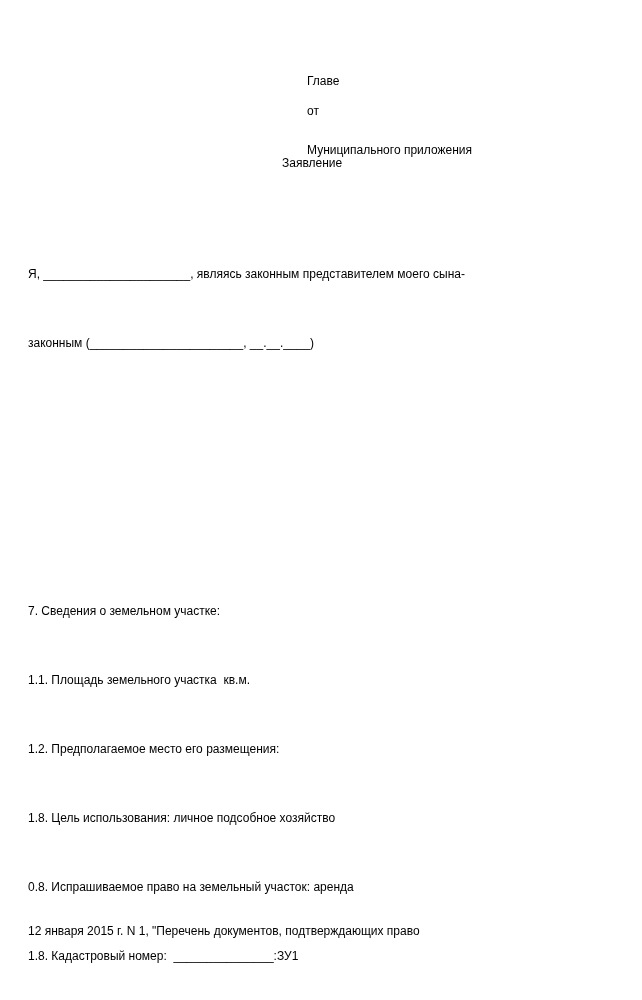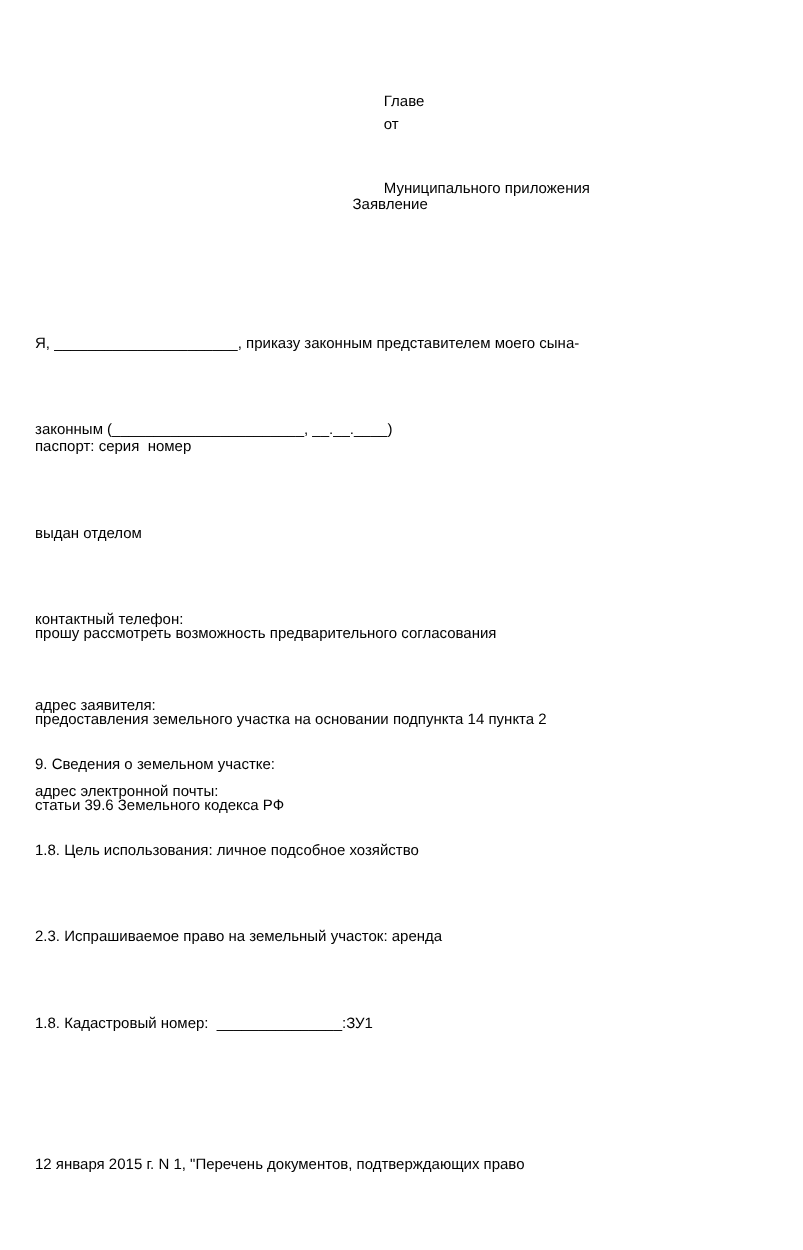--- a/index.html
+++ b/index.html
@@ -29,47 +29,37 @@
 </head>
 <body>
 
 <div class="page">
 
   <div class="block" style="left:307px; top:24px;">
     <div class="line">Главе</div>
     <div class="line">Муниципального приложения</div>
   </div>
 
-  <div class="block" style="left:307px; top:88px;">от</div>
+  <div class="block" style="left:307px; top:100px;">от</div>
 
   <div class="block" style="left:282px; top:152px;">Заявление</div>
 
   <div class="block" style="left:28px; top:217px;">
-    <div class="line">Я, ______________________, приказу законным представителем моего сына-</div>
+    <div class="line">Я, ______________________, являясь законным представителем моего сына-</div>
     <div class="line">законным (_______________________, __.__.____)</div>
   </div>
 
-  <div class="block" style="left:28px; top:300px;">
-    <div class="line">паспорт: серия  номер</div>
-    <div class="line">выдан отделом</div>
-    <div class="line">контактный телефон:</div>
-    <div class="line">адрес заявителя:</div>
-    <div class="line">адрес электронной почты:</div>
-  </div>
 
-  <div class="block" style="left:28px; top:449px;">
-    <div class="line">прошу рассмотреть возможность предварительного согласования</div>
-    <div class="line">предоставления земельного участка на основании подпункта 14 пункта 2</div>
-    <div class="line">статьи 39.6 Земельного кодекса РФ</div>
-  </div>
 
   <div class="block" style="left:28px; top:554px;">
-    <div class="line">9. Сведения о земельном участке:</div>
+    <div class="line">7. Сведения о земельном участке:</div>
+    <div class="line">1.1. Площадь земельного участка  кв.м.</div>
+    <div class="line">1.2. Предполагаемое место его размещения:</div>
     <div class="line">1.8. Цель использования: личное подсобное хозяйство</div>
-    <div class="line">2.3. Испрашиваемое право на земельный участок: аренда</div>
+    <div class="line">0.8. Испрашиваемое право на земельный участок: аренда</div>
     <div class="line">1.8. Кадастровый номер:  _______________:ЗУ1</div>
     
     
     
   </div>
 
   <div class="block" style="left:28px; top:874px;">
     <div class="line">12 января 2015 г. N 1, "Перечень документов, подтверждающих право</div>
     
     

